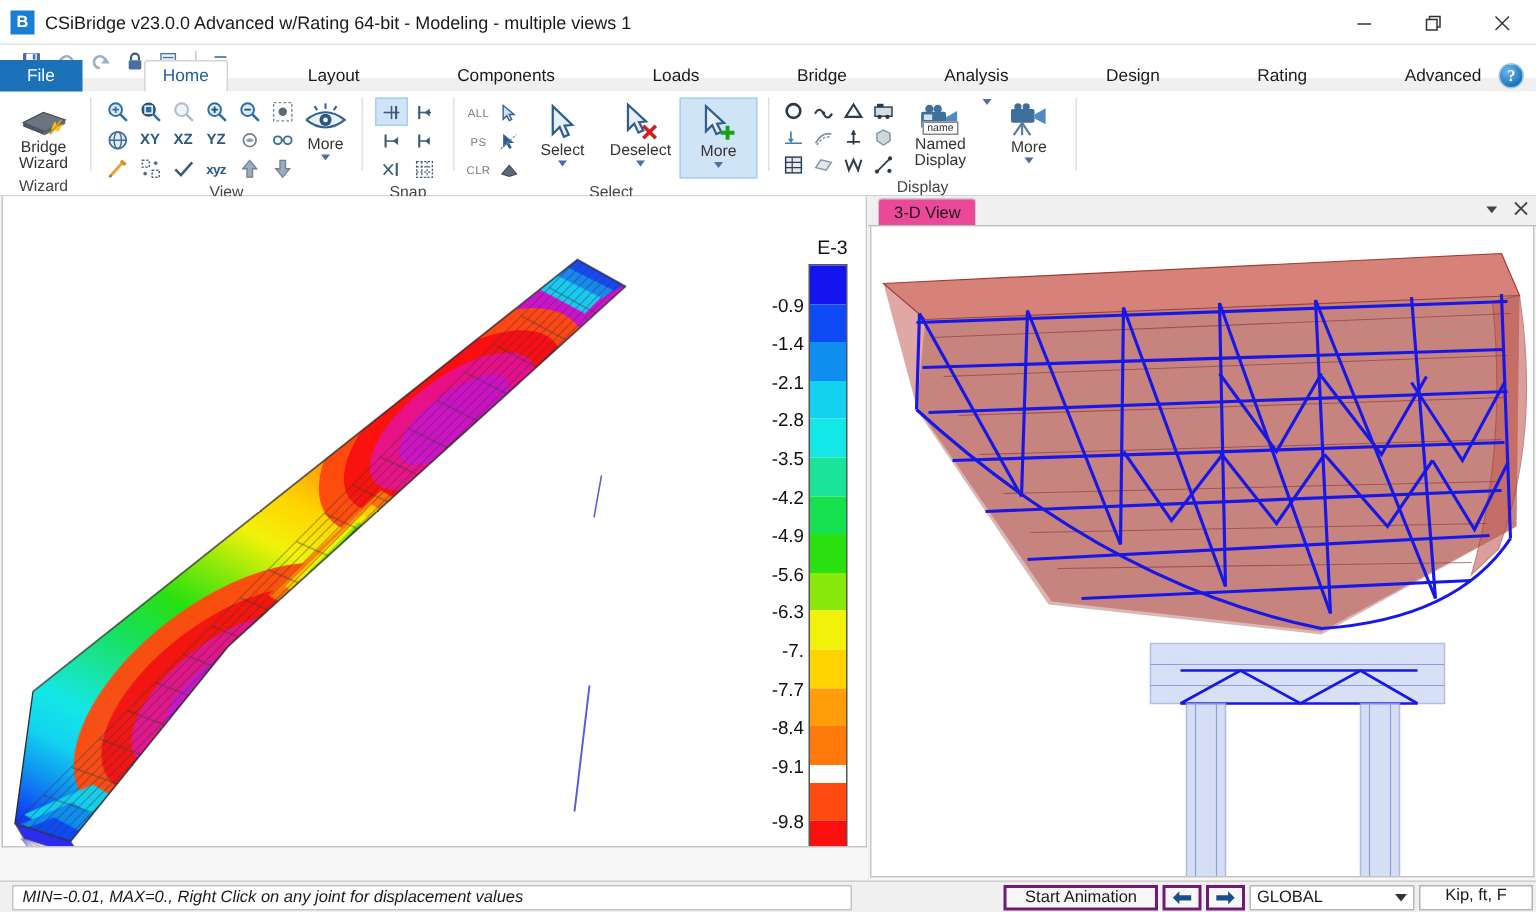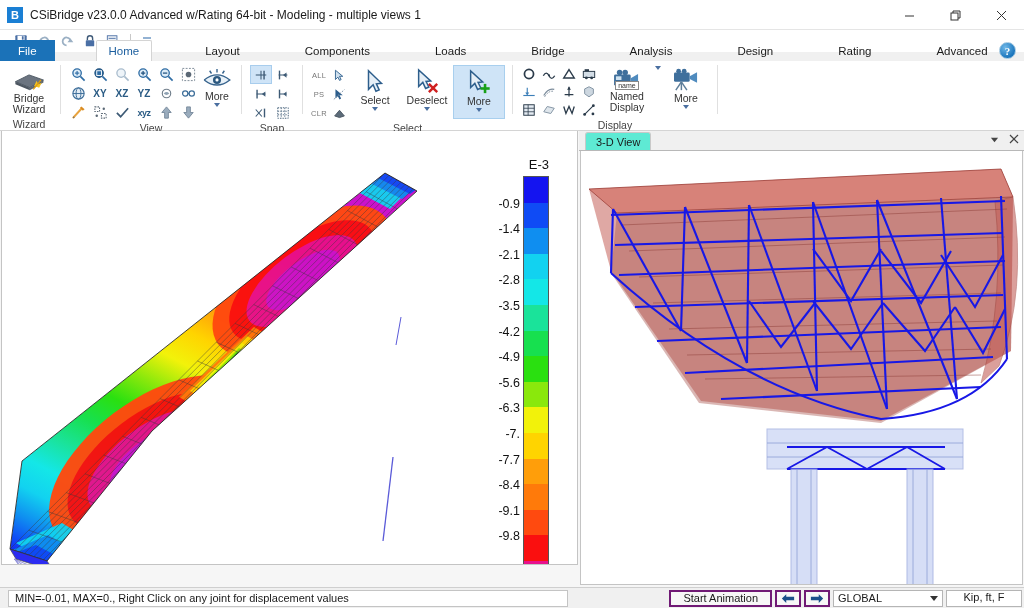--- a/index.html
+++ b/index.html
@@ -126,47 +126,47 @@
     border-bottom: 1px solid #b8b8b8; display: flex; align-items: flex-end;
     padding-left: 6px;
   }
   .pane-tab {
     height: 18px; padding: 0 10px; display: flex; align-items: center;
     font-size: 11px; color: #1a1a1a; white-space: nowrap;
     border: 1px solid #9fb6cc; border-bottom: none;
     border-top-left-radius: 3px; border-top-right-radius: 3px;
   }
   .pane-tab.sel { background: linear-gradient(#cfe0f2, #a9c7e6); }
-  .pane-tab.plain { background: #5eead4; border-color: #c9c9c9; }
+  .pane-tab.plain { background: #ec4899; border-color: #c9c9c9; }
   .pane-tabctl { position: absolute; right: 4px; top: 2px; display: flex; align-items: center; gap: 8px; }
   .tabctl-btn { color: #444; display: flex; align-items: center; justify-content: center; width: 12px; height: 12px; }
   .pane-canvas { position: relative; background: #ffffff; overflow: hidden; }
   .pane-left .pane-canvas { width: 577px; height: 434px; margin: 0 1px; border: 1px solid #c4c4c4; border-top: none; }
   .pane-right .pane-canvas { width: 443px; height: 434px; margin: 0 1px; border: 1px solid #c4c4c4; border-top: none; }
 
   
-  .legend { position: absolute; right: 20px; top: 26px; width: 58px; }
+  .legend { position: absolute; right: 4px; top: 26px; width: 58px; }
   .legend-title { font-size: 13px; color: #111; text-align: right; padding-right: 8px; margin-bottom: 4px; font-family: "Liberation Sans", sans-serif; }
   .legend-bar { position: relative; margin-left: 24px; width: 26px; border: 1px solid #555; }
   .lband { height: 25.6px; width: 100%; position: relative; }
   .lband .tick {
     position: absolute; right: 100%; bottom: -8px; margin-right: 4px;
     font-size: 12.5px; color: #111; white-space: nowrap;
   }
 
   
   .statusbar {
     position: absolute; bottom: 0; left: 0; width: 1024px; height: 21px;
     background: #f0f0f0; border-top: 1px solid #cfcfcf;
     display: flex; align-items: center;
   }
   .status-msg {
     margin-left: 8px; font-size: 11px; color: #1a1a1a;
     background: #ffffff; border: 1px solid #c4c4c4;
-    height: 17px; line-height: 15px; padding: 0 6px; flex: 0 0 auto; min-width: 560px;
+    height: 17px; line-height: 15px; padding: 0 6px; flex: 0 0 auto; min-width: 560px; font-style: italic;
   }
   .status-right { position: absolute; right: 2px; display: flex; align-items: center; gap: 3px; }
   .sb-btn {
     height: 17px; border: 2px solid #701a75; background: #f7f7f7;
     font-size: 11px; color: #1a1a1a; padding: 0 12px;
     display: flex; align-items: center; justify-content: center;
   }
   .sb-arrow { width: 26px; padding: 0; }
   .sb-combo {
     height: 17px; border: 1px solid #b5b5b5; background: #fff;
@@ -825,21 +825,21 @@
               </div>
               <div class="lband" style="background: rgb(255, 212, 0);">
                 <span class="tick">-7.7</span>
               </div>
               <div class="lband" style="background: rgb(255, 158, 10);">
                 <span class="tick">-8.4</span>
               </div>
               <div class="lband" style="background: rgb(255, 122, 10);">
                 <span class="tick">-9.1</span>
               </div>
-              <div class="lband" style="background: rgb(255, 74, 15);">
+              <div class="lband" style="background: rgb(255, 74, 15); margin-top: 12px;">
                 <span class="tick">-9.8</span>
               </div>
               <div class="lband" style="background: rgb(250, 15, 15);"></div>
               <div class="lband" style="background: rgb(232, 16, 140);"></div>
             </div>
         </div>
       </div>
     </div>
 
     <div class="pane pane-right">

